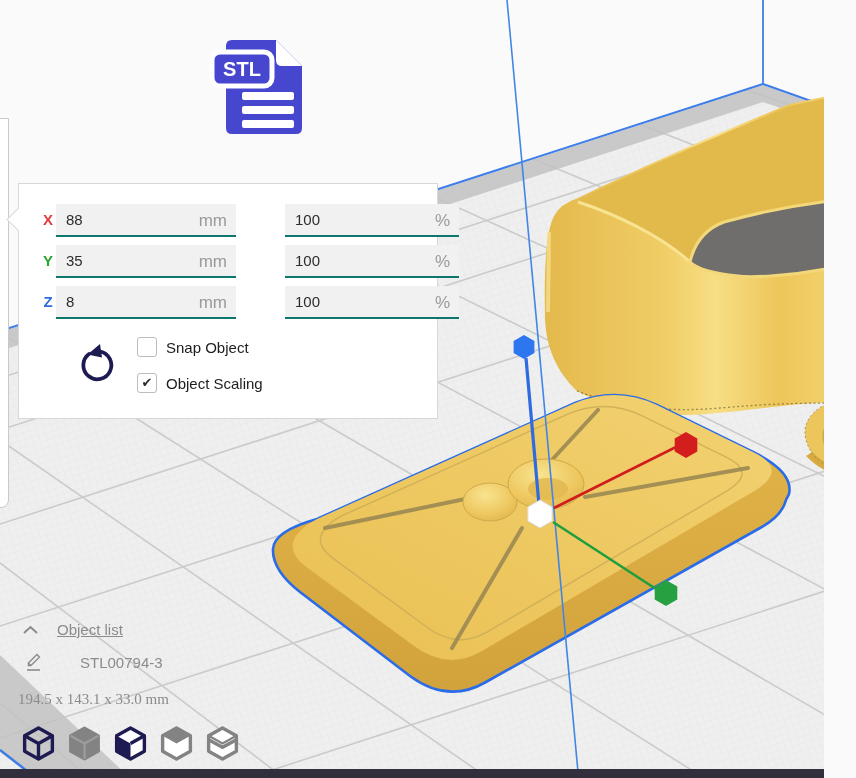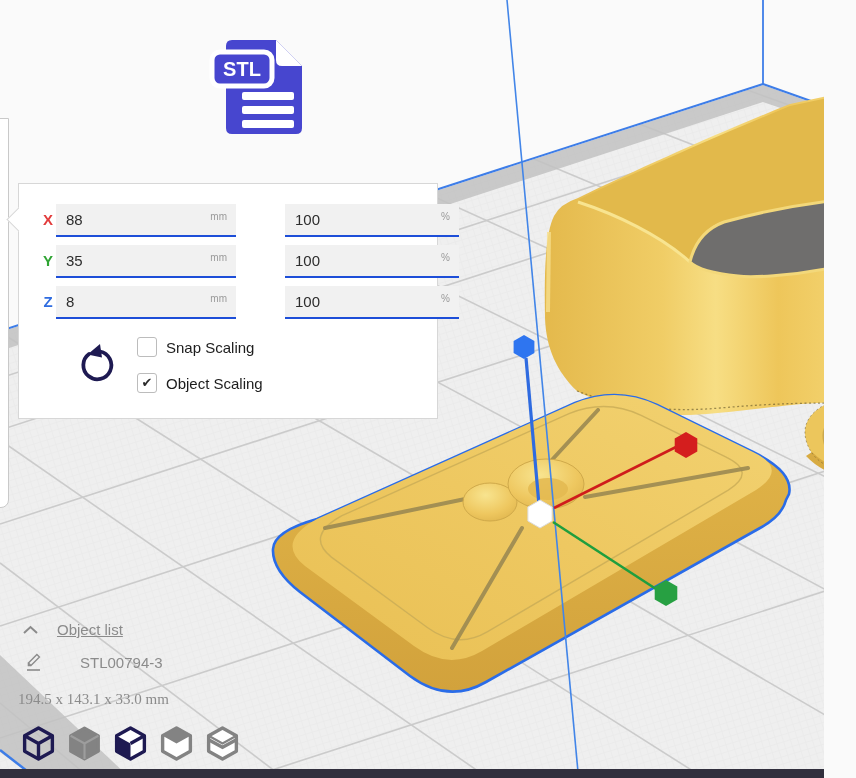--- a/index.html
+++ b/index.html
@@ -12,24 +12,24 @@
     border:1px solid #c9c9c9;border-radius:0 0 8px 0;}
 
   
   .scale-panel{position:absolute;left:18px;top:183px;width:420px;height:236px;background:#ffffff;
     border:1px solid #d7d7d7;box-sizing:border-box;}
   .scale-panel .notch{position:absolute;left:-9px;top:27px;width:16px;height:16px;background:#ffffff;
     border-left:1px solid #d7d7d7;border-bottom:1px solid #d7d7d7;transform:rotate(45deg);}
   .axis-row{position:absolute;left:0;width:100%;height:33px;}
   .axis-row .axis-label{position:absolute;left:21px;top:7px;font-size:15px;font-weight:bold;width:16px;text-align:center;}
   .axis-label.x{color:#e23c3c;} .axis-label.y{color:#2fa433;} .axis-label.z{color:#2f6ce0;}
-  .field{position:absolute;top:0;height:33px;background:#f1f1f1;border-bottom:2px solid #1d4ed8;box-sizing:border-box;}
+  .field{position:absolute;top:0;height:33px;background:#f1f1f1;border-bottom:2px solid #0f766e;box-sizing:border-box;}
   .field.mm{left:37px;width:180px;} .field.pct{left:230px;width:174px;margin-left:36px;}
   .field .val{position:absolute;left:10px;top:7px;font-size:15px;color:#2d2d2d;}
-  .field .unit{position:absolute;right:9px;top:7px;font-size:10px;color:#9a9a9a;}
+  .field .unit{position:absolute;right:9px;top:7px;font-size:17px;color:#9a9a9a;}
   .row-x{top:20px;} .row-y{top:61px;} .row-z{top:102px;}
   .check-row{position:absolute;left:118px;height:22px;}
   .check-row.snap{top:153px;} .check-row.uniform{top:189px;}
   .checkbox{position:absolute;left:0;top:0;width:20px;height:20px;background:#fff;border:1px solid #bcbcbc;
     border-radius:3px;box-sizing:border-box;text-align:center;line-height:18px;font-size:13px;color:#2b2b2b;cursor:pointer;}
   .check-label{position:absolute;left:29px;top:2px;font-size:15px;color:#1d1d1d;white-space:nowrap;}
   .reset-btn{position:absolute;left:57px;top:160px;width:42px;height:42px;cursor:pointer;}
 
   
   .stl-icon{position:absolute;left:204px;top:28px;width:110px;height:116px;}
@@ -229,21 +229,21 @@
 
     <div class="reset-btn">
       <svg width="42" height="42" viewBox="0 0 42 42">
         <path d="M13 10 A 14 14 0 1 0 24 7.5" fill="none" stroke="#1e1a52" stroke-width="3.8" stroke-linecap="round"></path>
         <polygon points="24,0 26,13.5 11.5,10.5" fill="#1e1a52"></polygon>
       </svg>
     </div>
 
     <div class="check-row snap">
       <span class="checkbox"></span>
-      <span class="check-label">Snap Scaling</span>
+      <span class="check-label">Snap Object</span>
     </div>
     <div class="check-row uniform">
       <span class="checkbox">✔</span>
       <span class="check-label">Object Scaling</span>
     </div>
   </div>
 
   <div class="objlist">
     <span class="caret">
       <svg width="17" height="12" viewBox="0 0 17 12">

